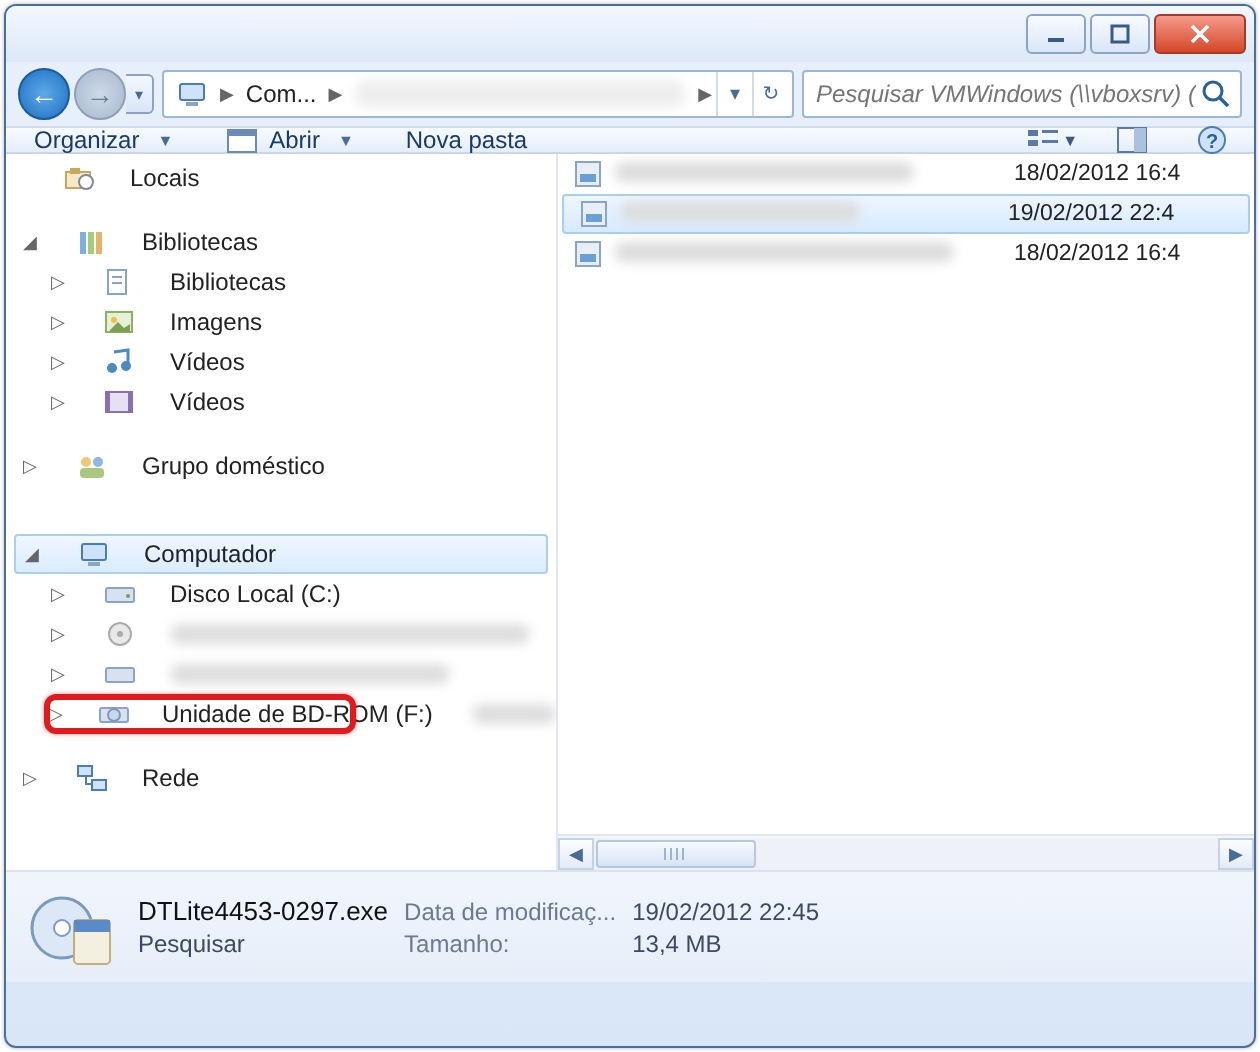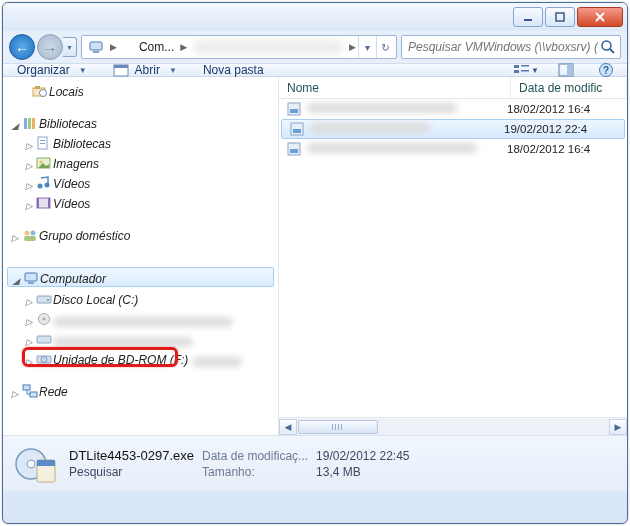--- a/index.html
+++ b/index.html
@@ -8,35 +8,35 @@
   .titlebar { height:28px; display:flex; align-items:center; justify-content:flex-end; padding:0 4px; background:linear-gradient(#f3f7fe,#dce8f8);}
   .winbtn { width:30px; height:20px; margin-left:2px; border:1px solid #8aa3c8; border-radius:3px; background:linear-gradient(#f8fbff,#d9e6f7); font-size:10px; display:flex; align-items:center; justify-content:center; color:#3a5a88; cursor:default;}
   .winbtn.close { background:linear-gradient(#f49a8a,#d44828); color:#fff; width:46px; border-color:#a43b22;}
   .navrow { height:32px; display:flex; align-items:center; padding:2px 6px; gap:4px;}
   .navbtn-wrap { display:flex; align-items:center;}
   .navcircle { width:26px; height:26px; border-radius:50%; background:radial-gradient(#5fa9e8,#1b6fc1); border:1px solid #1a5a9e; display:flex; align-items:center; justify-content:center; color:#fff; font-size:14px;}
   .navcircle.dim { background:radial-gradient(#cdd9e8,#a7b8cf); border-color:#8ea0b8; color:#6b7d94;}
   .navdrop { width:14px; height:20px; border:1px solid #8aa3c8; border-left:none; border-radius:0 3px 3px 0; background:linear-gradient(#f3f8ff,#d9e6f7); font-size:8px; display:flex; align-items:center; justify-content:center; color:#4a6a98;}
   .addressbar { flex:1; height:24px; border:1px solid #9db6d6; border-radius:2px; background:#fff; display:flex; align-items:center; padding:0 2px; font-size:12px; color:#222; overflow:hidden;}
   .addr-icon { width:16px; height:16px; margin:0 4px;}
-  .addr-seg { padding:0 4px; height:100%; display:flex; align-items:center;margin-left:16px;}
+  .addr-seg { padding:0 4px; height:100%; display:flex; align-items:center;}
   .addr-sep { color:#666; font-size:9px; padding:0 2px;}
   .addr-blur { flex:1; height:14px; margin:0 4px; background:#eee; border-radius:7px; filter:blur(3px);}
   .addr-end { width:18px; height:22px; border-left:1px solid #cfdcee; display:flex; align-items:center; justify-content:center; color:#4a6a98; font-size:10px;}
   .searchbox { width:220px; height:24px; border:1px solid #9db6d6; border-radius:2px; background:#fff; display:flex; align-items:center; padding:0 4px;}
   .searchbox input { flex:1; border:none; outline:none; font-size:12px; font-style:italic; color:#7a8aa0; background:transparent;}
   .search-icon { width:16px; height:16px; color:#2a5fa0;}
   .toolbar { height:14px; background:linear-gradient(#f7fbff,#e4eef9); border-top:1px solid #d1dded; border-bottom:1px solid #c8d6e8; display:flex; align-items:center; padding:0 8px; gap:14px;}
   .tb-item { font-size:12px; color:#1a3a6a; display:flex; align-items:center; gap:6px; padding:2px 6px; border-radius:2px;}
   .tb-item .d { font-size:8px; color:#4a6a98; margin-left:3px;}
   .tb-spacer { flex:1;}
   .tb-iconbtn { width:26px; height:22px; display:flex; align-items:center; justify-content:center; border-radius:2px; color:#3a5a88; font-size:14px;}
   .body { display:flex; height:358px; background:#fff;}
   .navpane { width:276px; border-right:1px solid #e2e7ee; overflow:hidden; font-size:12px; color:#222; padding-top:2px;}
-  .navpane .row { display:flex; align-items:flex-end; height:20px; padding-left:0; gap:0; position:relative;font-style:italic;}
+  .navpane .row { display:flex; align-items:center; height:20px; padding-left:0; gap:16px; position:relative;}
   .navpane .row .exp { width:12px; font-size:9px; color:#666; text-align:center;}
   .navpane .row .ic { width:18px; height:16px; display:flex; align-items:center; justify-content:center;}
   .navpane .row.sel { background:linear-gradient(#f0f7ff,#d9ecff); border:1px solid #a8cff0; border-radius:2px; margin:0 4px;}
   .navpane .lbl { white-space:nowrap;}
   .navpane .blurlbl { height:10px; background:#ddd; border-radius:5px; filter:blur(3px);}
   .spacer-row { height:12px;}
   .highlight-box { position:absolute; left:19px; top:0; width:156px; height:20px; border:3px solid #e11b1b; border-radius:6px; pointer-events:none; box-shadow:0 0 2px rgba(225,27,27,.5);}
   .content { flex:1; display:flex; flex-direction:column; overflow:hidden;}
   .cols { height:22px; border-bottom:1px solid #e2e7ee; display:flex; align-items:center; font-size:12px; color:#255;}
   .cols .col { padding:0 8px; border-right:1px solid #e8edf3; height:100%; display:flex; align-items:center;}
@@ -301,24 +301,20 @@
               <rect x="1" y="2" width="7" height="5" fill="#cfe3f8" stroke="#4a7db8"></rect>
               <rect x="8" y="9" width="7" height="5" fill="#cfe3f8" stroke="#4a7db8"></rect>
               <path d="M5 7 V11 H8" stroke="#4a7db8" fill="none"></path>
             </svg>
           </span>
         <span class="lbl">Rede</span>
       </div>
     </div>
 
     <div class="content">
-      <div class="cols">
-        <div class="col" style="width:232px;">Nome</div>
-        <div class="col" style="flex:1;">Data de modific</div>
-      </div>
       <div class="filelist">
         <div class="frow">
           <span class="ficon">
               <svg width="16" height="16">
                 <rect x="2" y="2" width="12" height="12" fill="#e8eef6" stroke="#8aa3c8"></rect>
                 <rect x="4" y="8" width="8" height="4" fill="#6aa0d8"></rect>
               </svg>
             </span>
           <span class="fname"><span class="fblur" style="width:150px;display:inline-block;"></span></span>
           <span class="fdate">18/02/2012 16:4</span>

